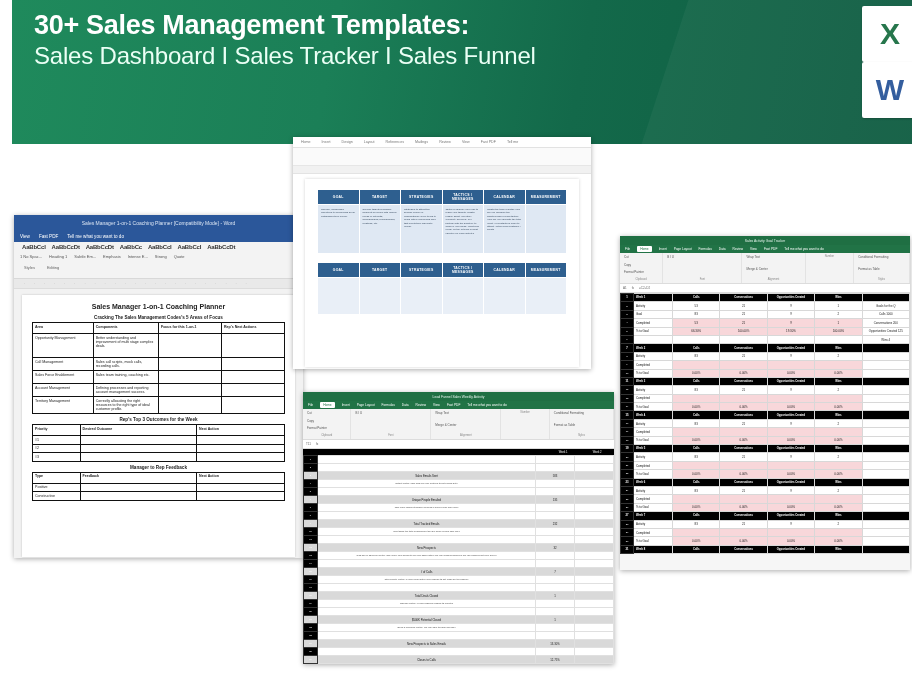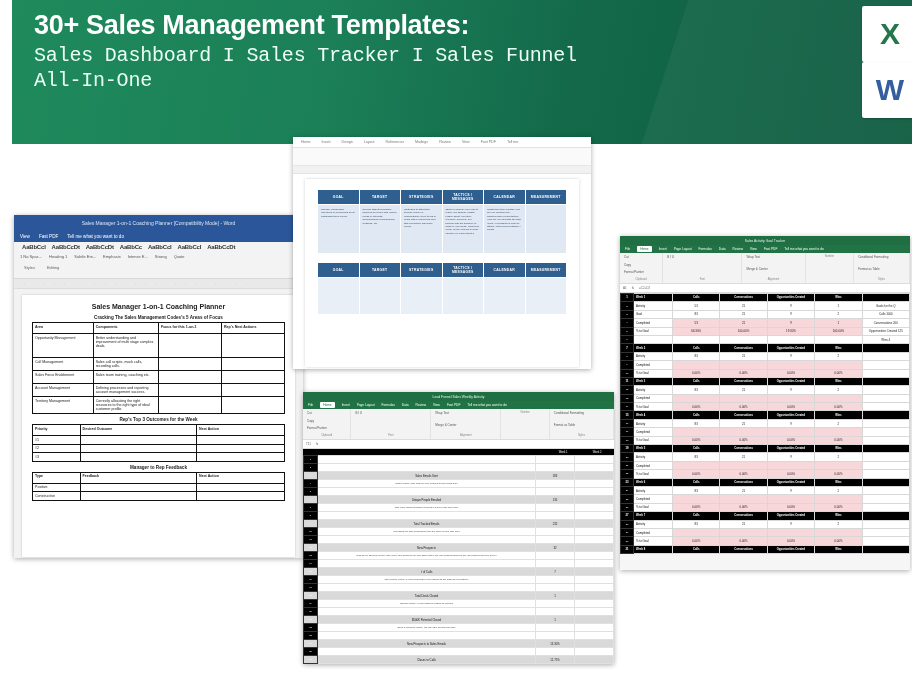--- a/index.html
+++ b/index.html
@@ -41,25 +41,24 @@
     color: #ffffff;
     font-size: 27px;
     font-weight: bold;
     letter-spacing: -0.3px;
     line-height: 34px;
     margin: 0 0 1px 0;
     white-space: nowrap;
   }
   .banner-line {
     color: #eafff5;
-    font-size: 20px;
+    font-size: 24px;
     line-height: 25px;
     letter-spacing: -0.2px;
     white-space: nowrap;
-    font-family: Liberation Mono, monospace;
   }
 
   
   .app-tiles {
     position: absolute;
     right: 0; top: 0;
     width: 72px; height: 128px;
   }
   .tile {
     position: absolute;
@@ -401,21 +400,20 @@
   table.sheet2 td.c { text-align: center; }
   table.sheet2 td.lbl { color: #111; }
 </style>
 </head>
 <body>
 
 <div class="banner">
   <div class="banner-inner">
     <div class="banner-title">30+ Sales Management Templates:</div>
     <div class="banner-line">Sales Dashboard I Sales Tracker I Sales Funnel</div>
-    <div class="banner-line">All-In-One</div>
   </div>
   <div class="app-tiles">
     <div class="tile tile-x">
       <span class="glyph">X</span>
     </div>
     <div class="tile tile-w">
       <span class="glyph">W</span>
     </div>
   </div>
 </div>

